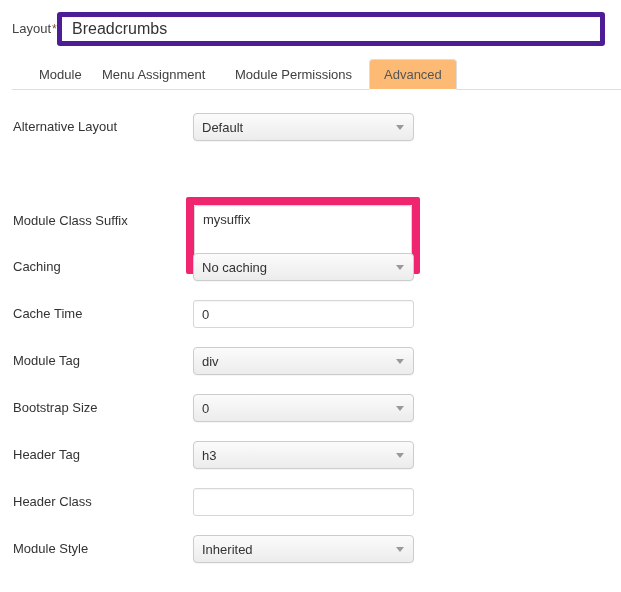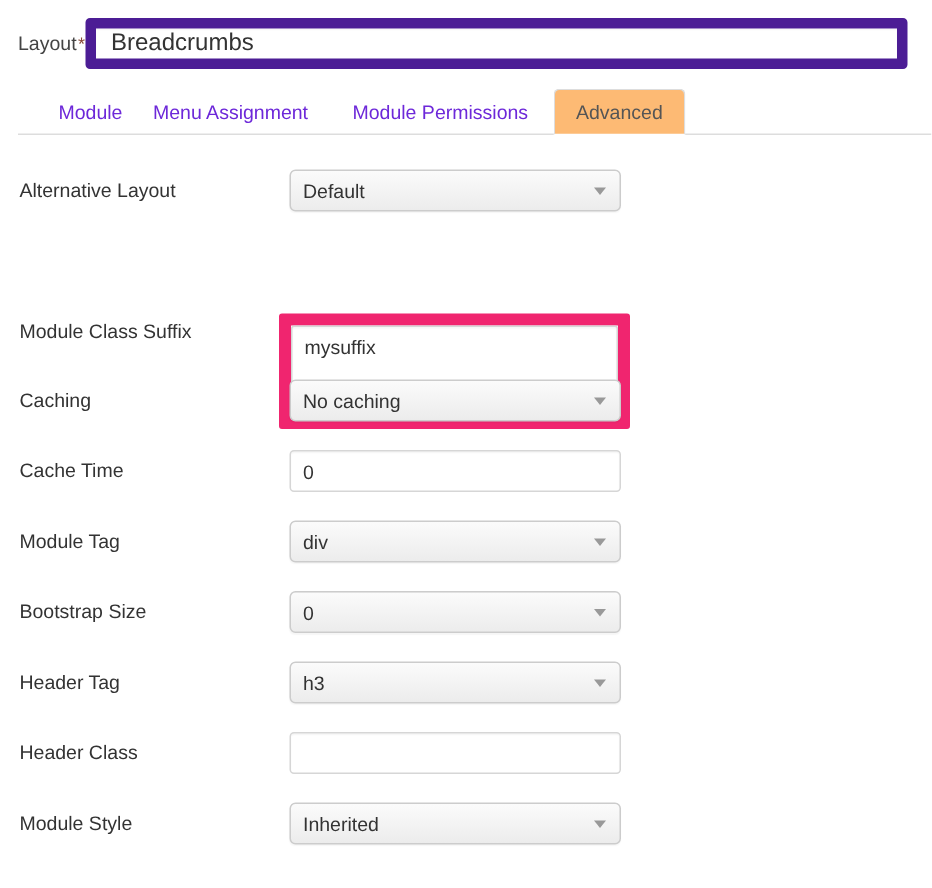--- a/index.html
+++ b/index.html
@@ -38,21 +38,21 @@
     color: #8a4a3a;
     font-size: 12px;
     margin-left: 1px;
   }
   .title-input {
     position: absolute;
     left: 57px;
     top: 0;
     width: 548px;
     height: 34px;
-    border: 7px solid #4c1d95;
+    border: 5px solid #4c1d95;
     border-radius: 3px;
     background: #ffffff;
     padding: 0 10px;
     font-family: "Liberation Sans", sans-serif;
     font-size: 16px;
     color: #333333;
     outline: none;
     box-shadow: inset 0 1px 1px rgba(0,0,0,0.045);
   }
 
@@ -65,21 +65,21 @@
     height: 31px;
     border-bottom: 1px solid #dddddd;
   }
   .tab {
     position: absolute;
     top: 0;
     height: 31px;
     line-height: 29px;
     padding: 0 14px;
     font-size: 13px;
-    color: #6d28d9;
+    color: #404040;
     cursor: pointer;
     white-space: nowrap;
     border: 1px solid transparent;
     border-radius: 4px 4px 0 0;
     background: transparent;
   }
   .tab.active {
     color: #555555;
     background: #fdba74;
     border: 1px solid #dddddd;
@@ -167,21 +167,20 @@
   
   .hl-wrap {
     position: absolute;
     left: 186px;
     top: 45px;
     width: 234px;
     height: 77px;
     border: 8px solid #f0256f;
     border-radius: 2px;
     background: #ffffff;
-    margin-top: 12px;
   }
   textarea.ctl-area {
     display: block;
     width: 100%;
     height: 100%;
     border: 1px solid #d6d6d6;
     border-radius: 2px;
     background: #ffffff;
     font-family: "Liberation Sans", sans-serif;
     font-size: 13px;

